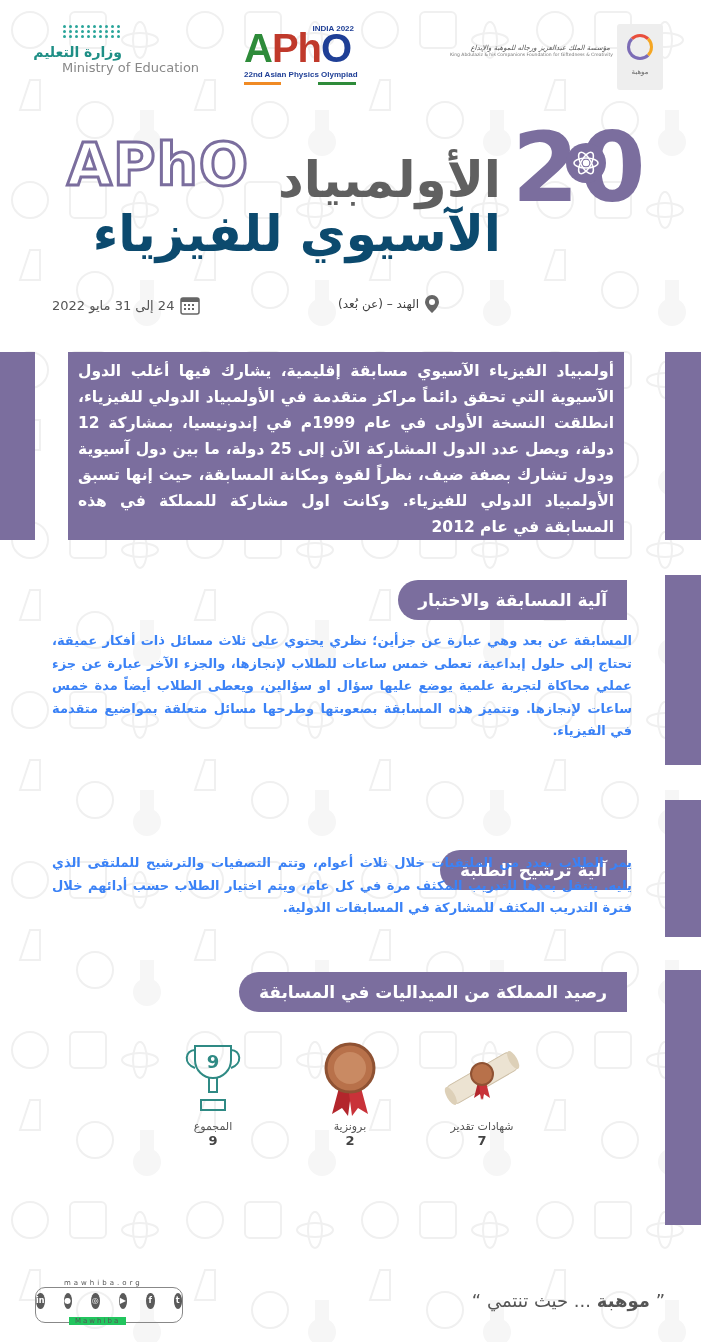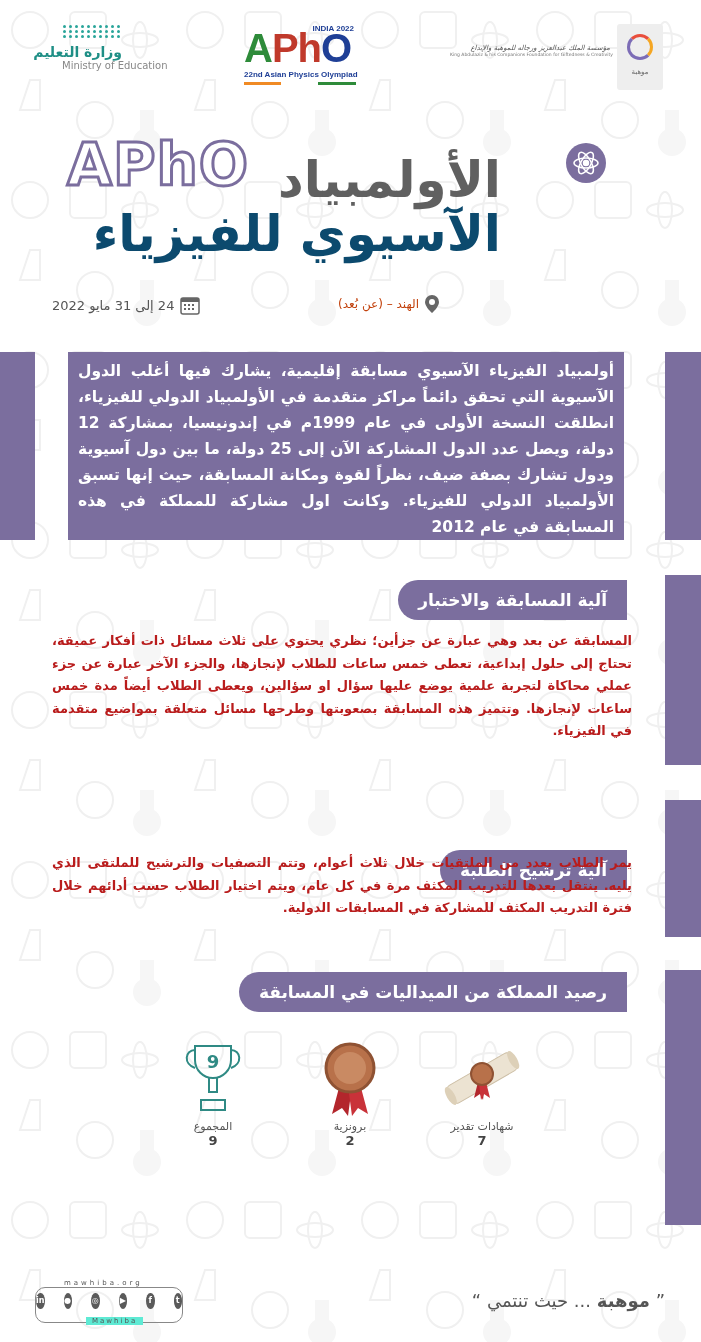--- a/index.html
+++ b/index.html
@@ -7,21 +7,21 @@
   body { position: relative; font-family: "DejaVu Sans", sans-serif; color: #3a3a3a; }
   .bgpat { position: absolute; inset: 0; pointer-events: none; }
   .abs { position: absolute; }
   .purple { background: #7b6e9e; text-align: right; }
 
   
   .moe { left: 62px; top: 25px; width: 60px; }
   .moe .dots { display: grid; grid-template-columns: repeat(10, 4px); gap: 2px 2px; justify-content: center; margin: 0 auto 6px; }
   .moe .dots span { width: 3px; height: 3px; border-radius: 50%; background: #2aa59a; }
   .moe .ar { font-size: 14px; color: #1f8f86; font-weight: bold; direction: rtl; white-space: nowrap; }
-  .moe .en { font-size: 10px; color: #888; white-space: nowrap; }
+  .moe .en { font-size: 13px; color: #888; white-space: nowrap; }
 
   .apho-logo { left: 244px; top: 24px; width: 112px; height: 62px; }
   .apho-logo .big { position: absolute; left: 0; top: 2px; font: bold 40px/44px "Liberation Sans", sans-serif; letter-spacing: -1px; }
   .apho-logo .big .a { color: #2e8b3a; }
   .apho-logo .big .p { color: #c0392b; }
   .apho-logo .big .o { color: #1f3f96; }
   .apho-logo .india { position: absolute; right: 2px; top: 0; font: bold 8px "Liberation Sans", sans-serif; color: #1f3f96; }
   .apho-logo .sub { position: absolute; left: 0; top: 46px; font: bold 8px "Liberation Sans", sans-serif; color: #1f3f96; white-space: nowrap; }
   .apho-logo .stripe { position: absolute; left: 0; top: 58px; width: 112px; height: 3px; background: linear-gradient(90deg, #f08a24 0 33%, #fff 33% 66%, #2e8b3a 66% 100%); }
 
@@ -34,39 +34,39 @@
 
   
   .title1 { right: 200px; top: 152px; font: bold 50px/56px "DejaVu Sans", sans-serif; color: #606060; direction: rtl; white-space: nowrap; }
   .apho-outline { left: 67px; top: 134px; font: bold 58px/62px "DejaVu Sans", sans-serif; color: #ffffff; -webkit-text-stroke: 3px #7b6e9e; letter-spacing: 1px; }
   .title2 { right: 200px; top: 206px; font: bold 50px/56px "DejaVu Sans", sans-serif; color: #0c4a6e; direction: rtl; white-space: nowrap; }
 
   .year-block { left: 512px; top: 120px; width: 96px; height: 168px; }
   .year-digit { position: absolute; font: bold 96px/96px "DejaVu Sans", sans-serif; color: #7b6e9e; }
   .atom-circle { position: absolute; left: 566px; top: 143px; width: 40px; height: 40px; border-radius: 50%; background: #7b6e9e; display: flex; align-items: center; justify-content: center; }
 
-  .loc { right: 262px; top: 295px; font-size: 12px; color: #c2410c; direction: rtl; display: flex; align-items: center; gap: 6px; white-space: nowrap; }
+  .loc { right: 262px; top: 295px; font-size: 12px; color: #404040; direction: rtl; display: flex; align-items: center; gap: 6px; white-space: nowrap; }
   .date { left: 52px; top: 295px; font-size: 13px; color: #555; display: flex; align-items: center; gap: 6px; white-space: nowrap; direction: rtl; }
 
   
   .intro { left: 68px; top: 352px; width: 556px; height: 188px; padding: 6px 10px; color: #fff; font: bold 15.5px/26px "DejaVu Sans", sans-serif; text-align: justify; direction: rtl; text-align-last: right; }
   .side-left { left: 0; top: 352px; width: 35px; height: 188px; }
   .side-right { left: 665px; width: 36px; }
 
   .section-head { right: 74px; height: 40px; border-radius: 22px 0 0 22px; color: #fff; font: bold 17px/40px "DejaVu Sans", sans-serif; direction: rtl; padding: 0 20px; white-space: nowrap; }
-  .section-body { left: 52px; width: 580px; font: bold 13px/22.5px "DejaVu Sans", sans-serif; color: #b91c1c; direction: rtl; text-align: justify; text-align-last: right; }
+  .section-body { left: 52px; width: 580px; font: bold 13px/22.5px "DejaVu Sans", sans-serif; color: #3b82f6; direction: rtl; text-align: justify; text-align-last: right; }
 
   .medal { text-align: center; width: 90px; }
   .medal .lbl { font-size: 11px; color: #555; }
   .medal .num { font-size: 13px; color: #444; font-weight: bold; }
 
   .footer-url { left: 64px; top: 1279px; font: 7px "DejaVu Sans", sans-serif; letter-spacing: 3px; color: #555; }
   .social-frame { left: 35px; top: 1287px; width: 148px; height: 36px; border: 1px solid #888; border-radius: 10px; display: flex; justify-content: center; gap: 19px; padding-top: 5px; }
   .social-frame .ic { width: 16px; height: 16px; border-radius: 50%; background: #5a5a5a; color: #fff; font: bold 8px/16px "DejaVu Sans", sans-serif; text-align: center; }
-  .social-brand { left: 86px; top: 1317px; font: 7px "DejaVu Sans", sans-serif; letter-spacing: 2px; color: #555; background: #5eead4; padding: 0 6px; }
+  .social-brand { left: 69px; top: 1317px; font: 7px "DejaVu Sans", sans-serif; letter-spacing: 2px; color: #555; background: #22c55e; padding: 0 6px; }
   .slogan { right: 36px; top: 1290px; font: 18px "DejaVu Sans", sans-serif; color: #555; direction: rtl; white-space: nowrap; }
   .slogan b { color: #555; font-weight: bold; }
 </style>
 </head>
 <body>
 
 <svg class="bgpat" width="701" height="1342">
   <defs>
     <pattern id="pp" width="175" height="170" patternUnits="userSpaceOnUse">
       <g fill="none" stroke="#f0f0f0" stroke-width="2">
@@ -134,20 +134,21 @@
 <div class="abs mawhiba-box">
   <div class="ring"></div>
   <div class="t">موهبة</div>
 </div>
 
 <div class="abs title1">الأولمبياد</div>
 <div class="abs apho-outline">APhO</div>
 <div class="abs title2">الآسيوي للفيزياء</div>
 
 <div class="abs year-block">
+  <div class="year-digit" style="left:0;top:0;">20</div>
 </div>
 <div class="atom-circle">
   <svg width="30" height="30" viewBox="0 0 30 30" fill="none" stroke="#fff" stroke-width="1.5">
     <ellipse cx="15" cy="15" rx="12" ry="5"></ellipse>
     <ellipse cx="15" cy="15" rx="12" ry="5" transform="rotate(60 15 15)"></ellipse>
     <ellipse cx="15" cy="15" rx="12" ry="5" transform="rotate(-60 15 15)"></ellipse>
     <circle cx="15" cy="15" r="2.5" fill="#fff"></circle>
   </svg>
 </div>
 

